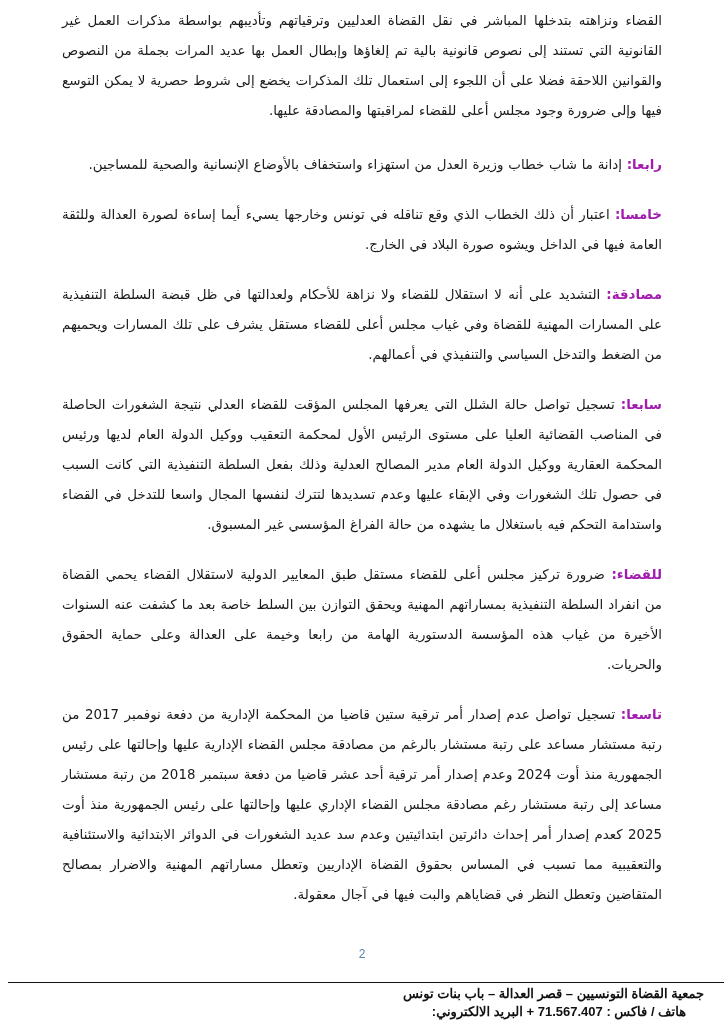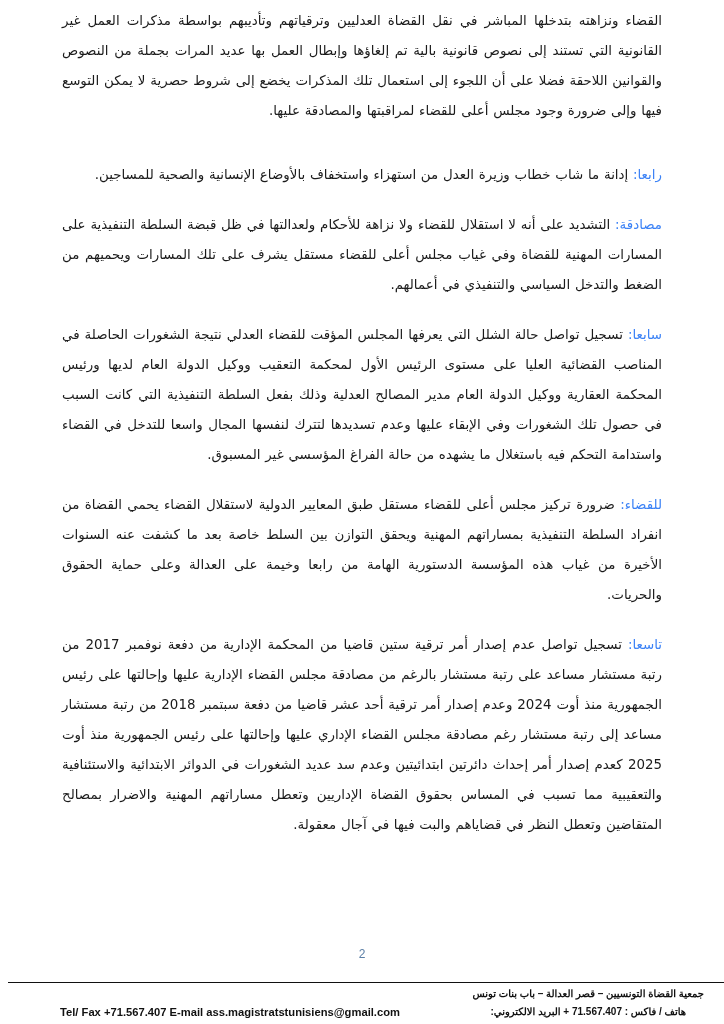--- a/index.html
+++ b/index.html
@@ -25,24 +25,24 @@
     direction: rtl;
     text-align: justify;
     text-align-last: right;
     font-size: 13.4px;
     line-height: 30px;
     word-spacing: 0.5px;
   }
   .para {
     margin: 0 0 20px 0;
   }
-  .para:first-child { margin-bottom: 34px; }
+  .para:first-child { margin-bottom: 24px; }
   .label {
-    font-weight: normal;
-    color: #3b82f6;
+    font-weight: bold;
+    color: #a21caf;
   }
   .page-number {
     position: absolute;
     top: 947px;
     left: 0;
     width: 724px;
     text-align: center;
     font-family: "Liberation Sans", sans-serif;
     font-size: 12px;
     color: #5b7fa6;
@@ -71,38 +71,41 @@
     white-space: nowrap;
     position: relative;
   }
   .footer-latin {
     position: absolute;
     direction: ltr;
   }
   .footer-arabic {
     position: absolute;
     direction: rtl;
-    font-size: 10px;
+    font-size: 13px;
   }
   .line1 .footer-latin { left: 42px; }
   .line1 .footer-arabic { right: 20px; }
   .line2 .footer-latin { left: 60px; }
   .line2 .footer-arabic { right: 38px; margin-left: 32px; }
 </style>
 </head>
 <body>
 
 <div class="page">
 
   <div class="content">
     <p class="para">
       <span>القضاء ونزاهته بتدخلها المباشر في نقل القضاة العدليين وترقياتهم وتأديبهم بواسطة مذكرات العمل غير القانونية التي تستند إلى نصوص قانونية بالية تم إلغاؤها وإبطال العمل بها عديد المرات بجملة من النصوص والقوانين اللاحقة فضلا على أن اللجوء إلى استعمال تلك المذكرات يخضع إلى شروط حصرية لا يمكن التوسع فيها وإلى ضرورة وجود مجلس أعلى للقضاء لمراقبتها والمصادقة عليها.</span>
     </p>
     <p class="para">
       <span class="label">رابعا:</span><span> إدانة ما شاب خطاب وزيرة العدل من استهزاء واستخفاف بالأوضاع الإنسانية والصحية للمساجين.</span>
+    </p>
+    <p class="para">
+      <span class="label">خامسا:</span><span> اعتبار أن ذلك الخطاب الذي وقع تناقله في تونس وخارجها يسيء أيما إساءة لصورة العدالة وللثقة العامة فيها في الداخل ويشوه صورة البلاد في الخارج.</span>
     </p>
     <p class="para">
       <span class="label">مصادقة:</span><span> التشديد على أنه لا استقلال للقضاء ولا نزاهة للأحكام ولعدالتها في ظل قبضة السلطة التنفيذية على المسارات المهنية للقضاة وفي غياب مجلس أعلى للقضاء مستقل يشرف على تلك المسارات ويحميهم من الضغط والتدخل السياسي والتنفيذي في أعمالهم.</span>
     </p>
     <p class="para">
       <span class="label">سابعا:</span><span> تسجيل تواصل حالة الشلل التي يعرفها المجلس المؤقت للقضاء العدلي نتيجة الشغورات الحاصلة في المناصب القضائية العليا على مستوى الرئيس الأول لمحكمة التعقيب ووكيل الدولة العام لديها ورئيس المحكمة العقارية ووكيل الدولة العام مدير المصالح العدلية وذلك بفعل السلطة التنفيذية التي كانت السبب في حصول تلك الشغورات وفي الإبقاء عليها وعدم تسديدها لتترك لنفسها المجال واسعا للتدخل في القضاء واستدامة التحكم فيه باستغلال ما يشهده من حالة الفراغ المؤسسي غير المسبوق.</span>
     </p>
     <p class="para">
       <span class="label">للقضاء:</span><span> ضرورة تركيز مجلس أعلى للقضاء مستقل طبق المعايير الدولية لاستقلال القضاء يحمي القضاة من انفراد السلطة التنفيذية بمساراتهم المهنية ويحقق التوازن بين السلط خاصة بعد ما كشفت عنه السنوات الأخيرة من غياب هذه المؤسسة الدستورية الهامة من رابعا وخيمة على العدالة وعلى حماية الحقوق والحريات.</span>
     </p>
@@ -113,18 +116,17 @@
 
   <div class="page-number">2</div>
 
   <div class="footer-rule"></div>
 
   <div class="footer">
     <div class="footer-line line1">
       <span class="footer-arabic">جمعية القضاة التونسيين – قصر العدالة – باب بنات تونس</span>
     </div>
     <div class="footer-line line2">
-      <span class="footer-latin">Tel/ Fax +71.567.407 E-mail ass.magistratstunisiens@gmail.com</span>
       <span class="footer-arabic">هاتف / فاكس : 71.567.407 + البريد الالكتروني:</span>
     </div>
   </div>
 
 </div>
 
 </body></html>

